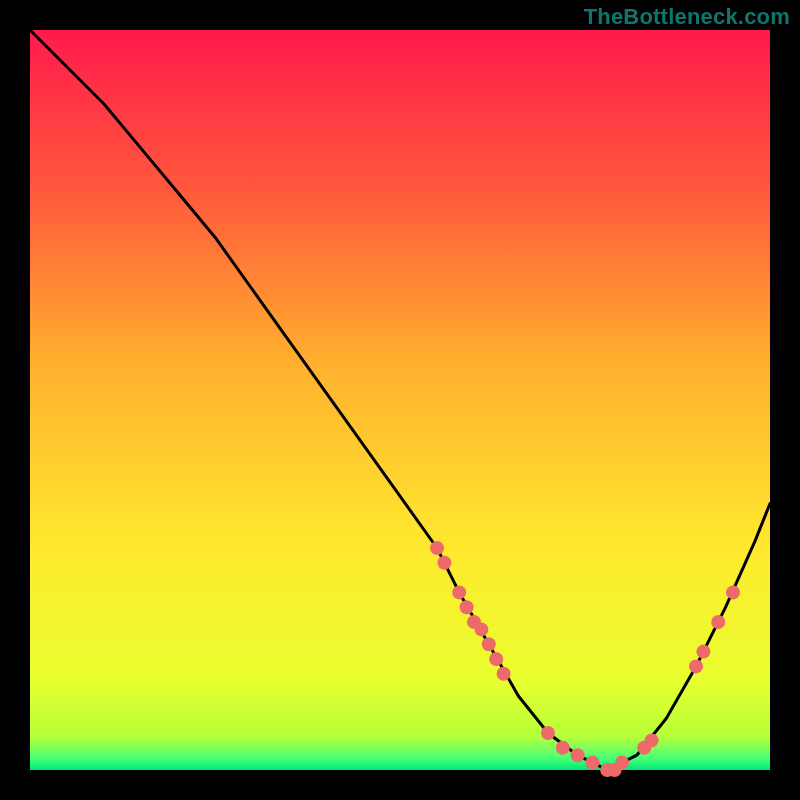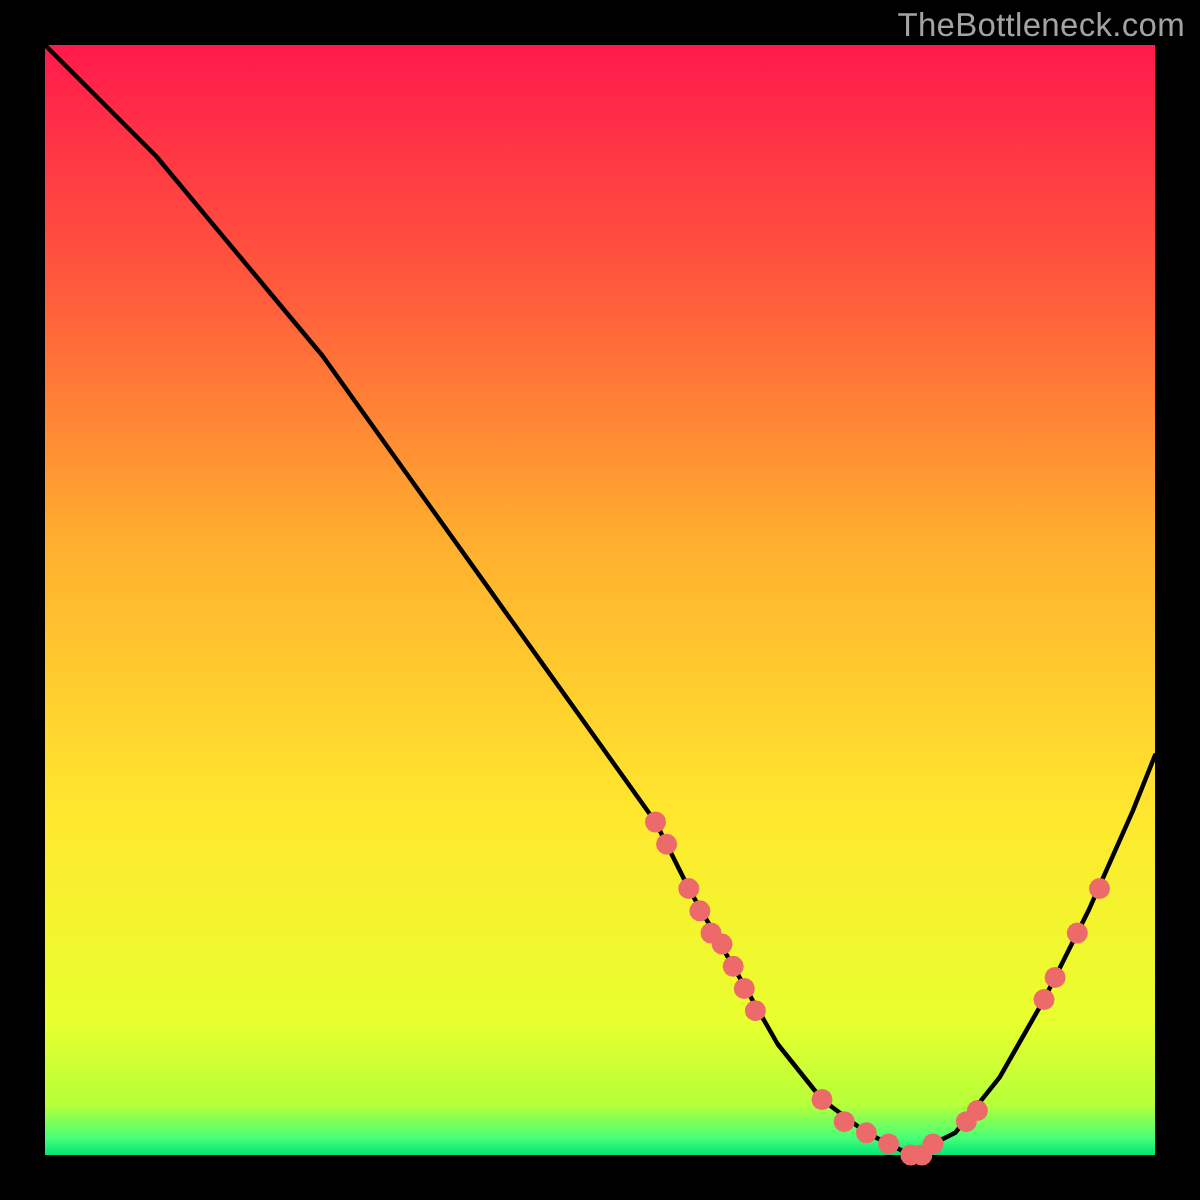--- a/index.html
+++ b/index.html
@@ -15,22 +15,22 @@
     position: relative;
     width: 800px;
     height: 800px;
     background: #000;
   }
   .watermark {
     position: absolute;
     top: 4px;
     right: 10px;
     font-size: 22px;
-    font-weight: normal;
-    color: #a3a3a3;
+    font-weight: bold;
+    color: #0f766e;
     letter-spacing: 0.2px;
   }
   svg {
     position: absolute;
     top: 0;
     left: 0;
   }
 </style>
 </head>
 <body>

